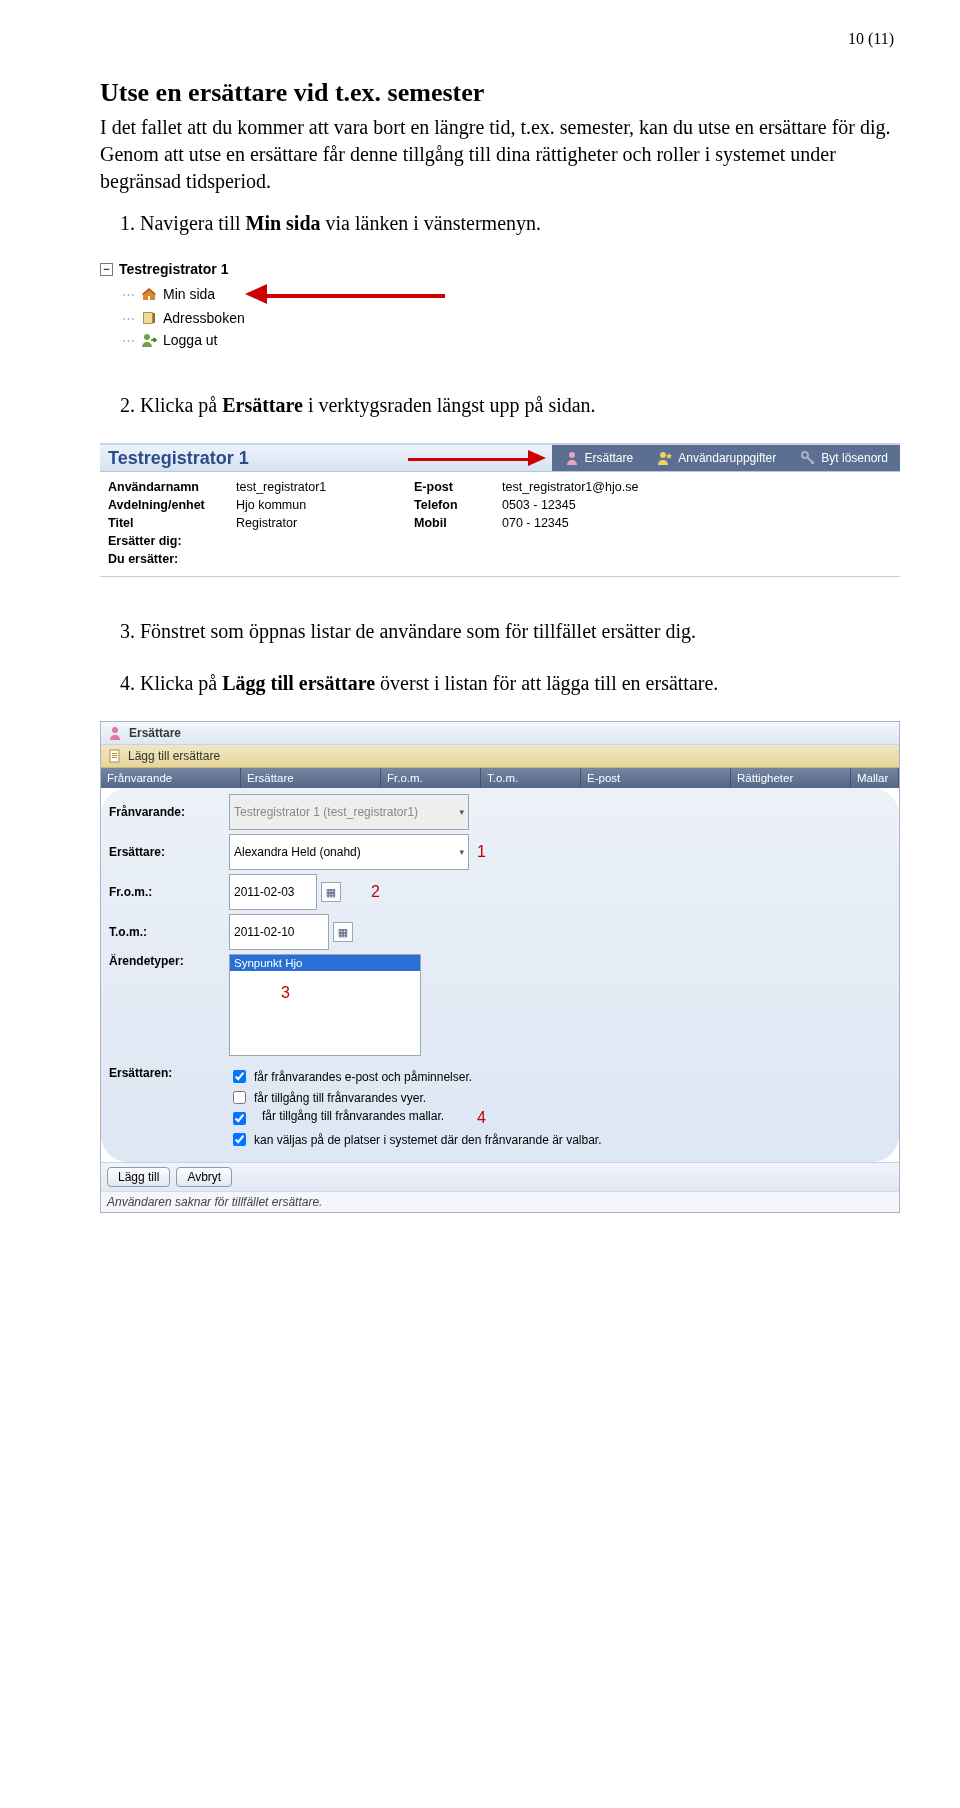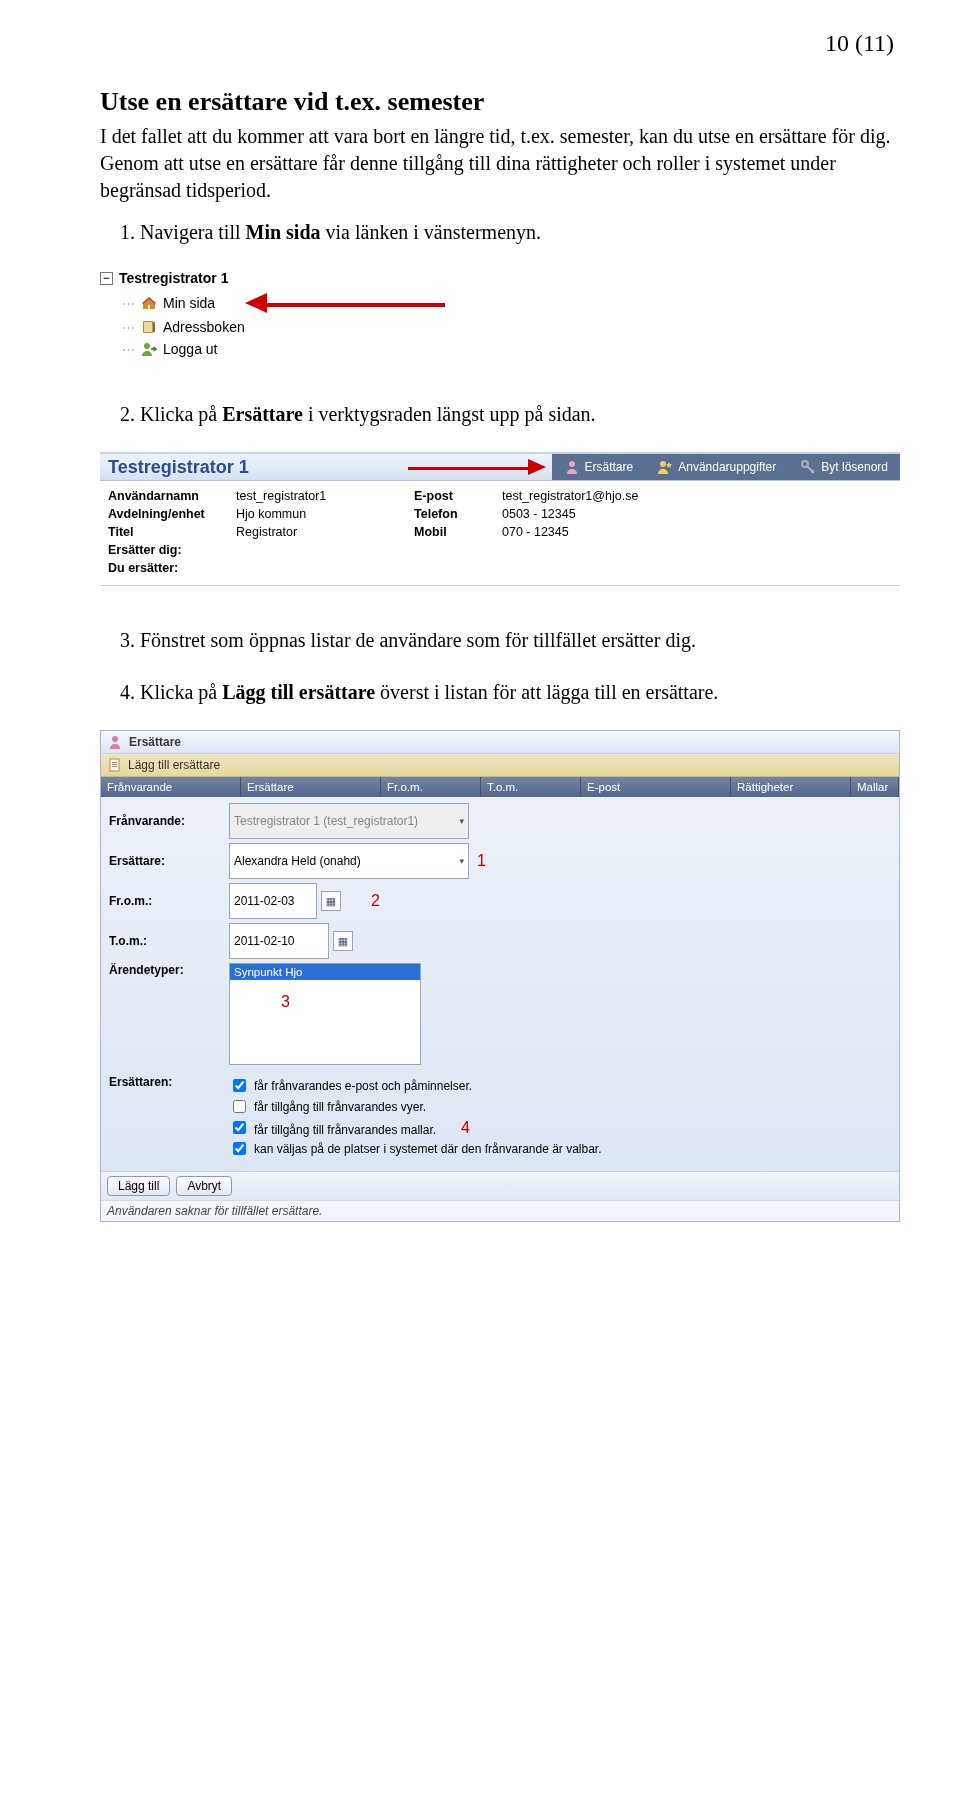--- a/index.html
+++ b/index.html
@@ -7,21 +7,21 @@
     font-size: 20px;
     color: #000;
     background: #fff;
     margin: 0;
     padding: 30px 60px 40px 100px;
     width: 960px;
     box-sizing: border-box;
   }
   .page-number {
     text-align: right;
-    font-size: 24px;
+    font-size: 16px;
     margin-bottom: 30px;
     padding-right: 6px;
   }
   h2.section {
     font-size: 26px;
     font-weight: bold;
     margin: 0 0 6px 0;
   }
   p.intro {
     margin: 0 0 14px 0;
@@ -159,20 +159,21 @@
     background: linear-gradient(#74859f,#54678a);
     color:#fff;
     display:grid;
     grid-template-columns: 140px 140px 100px 100px 150px 120px 1fr;
     font-size:11.5px;
   }
   .dlg-header-row div { padding:4px 6px; border-right:1px solid #43536f; }
   .dlg-form {
     background: linear-gradient(#ecf1f8,#dde6f3);
     padding: 6px 8px 8px 8px;
+    border-radius: 27px;
   }
   .frow { display:flex; align-items:center; margin-bottom:4px; }
   .frow .flabel { width: 120px; font-weight:bold; }
   .text-input, .select {
     border:1px solid #9aa6b6;
     background:#fff;
     font-family: inherit; font-size:12px;
     padding: 10px 4px;
     box-sizing:border-box;
   }
@@ -410,21 +411,21 @@
       <div class="flabel">Ersättaren:</div>
       <div>
         <label style="display:flex;gap:5px;align-items:center;padding:1px 0;">
             <input type="checkbox" checked="" style="">
             <span>får frånvarandes e-post och påminnelser.</span>
           </label>
         <label style="display:flex;gap:5px;align-items:center;padding:1px 0;">
             <input type="checkbox" style="">
             <span>får tillgång till frånvarandes vyer.</span>
           </label>
-        <label style="display:flex;gap:5px;align-items:flex-end;padding:1px 0;">
+        <label style="display:flex;gap:13px;align-items:flex-start;padding:1px 0;">
             <input type="checkbox" checked="" style="">
             <span>får tillgång till frånvarandes mallar.</span>
           <span class="callout" style="margin-left:20px">4</span>
         </label>
         <label style="display:flex;gap:5px;align-items:center;padding:1px 0;">
             <input type="checkbox" checked="" style="">
             <span>kan väljas på de platser i systemet där den frånvarande är valbar.</span>
           </label>
       </div>
     </div>

